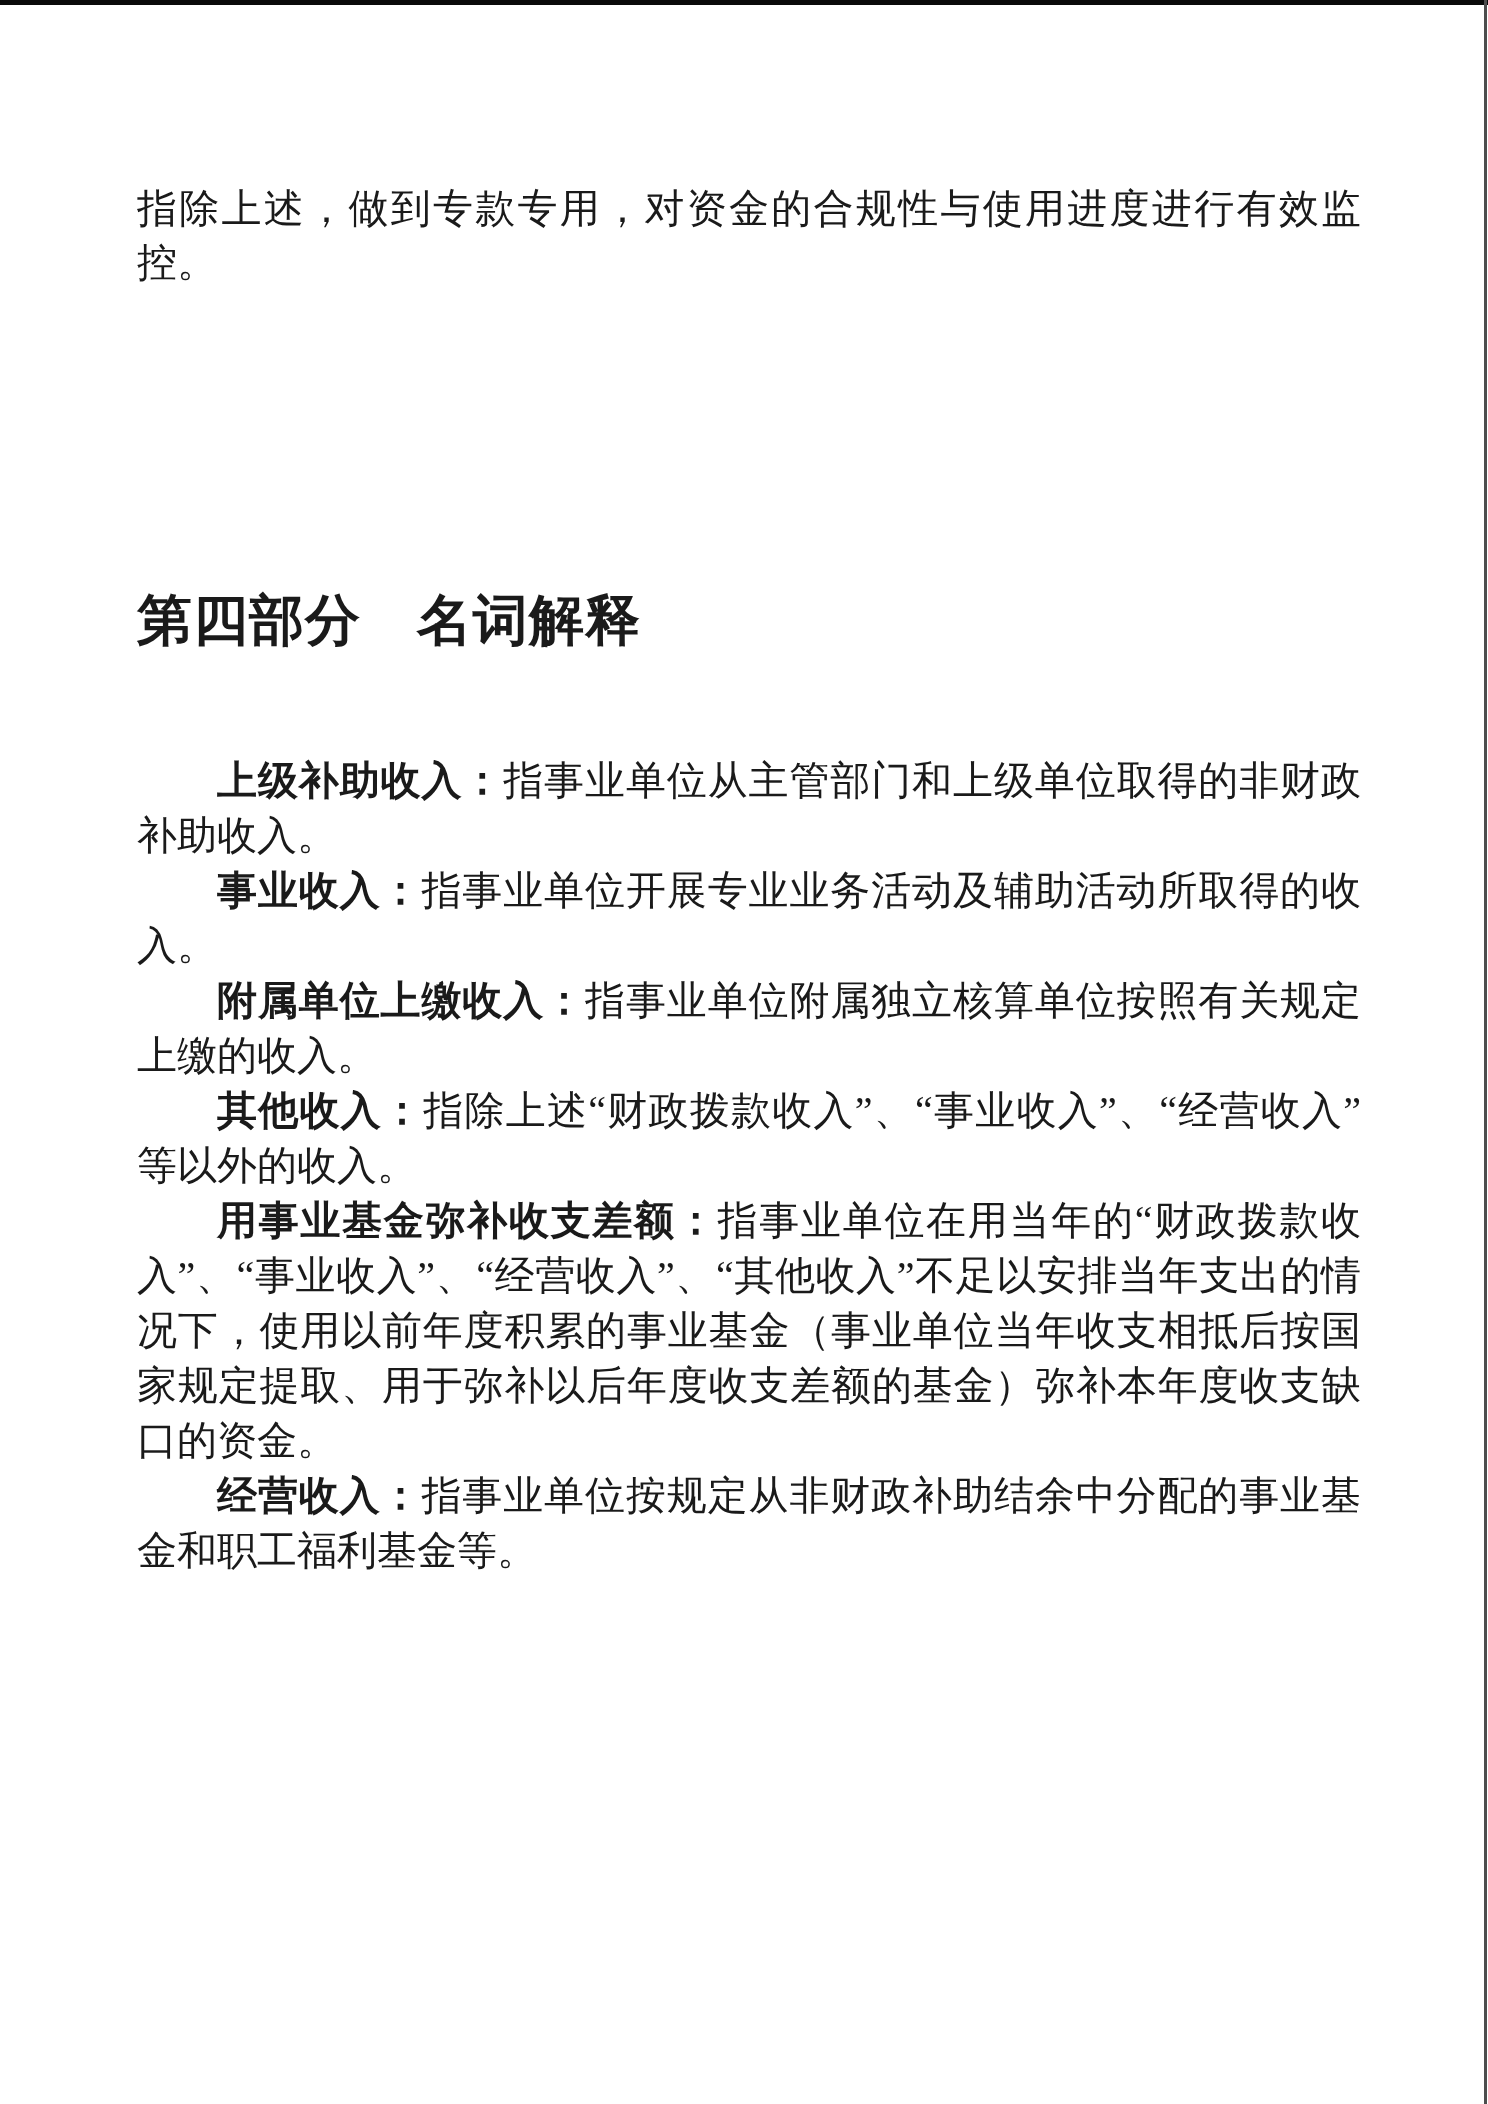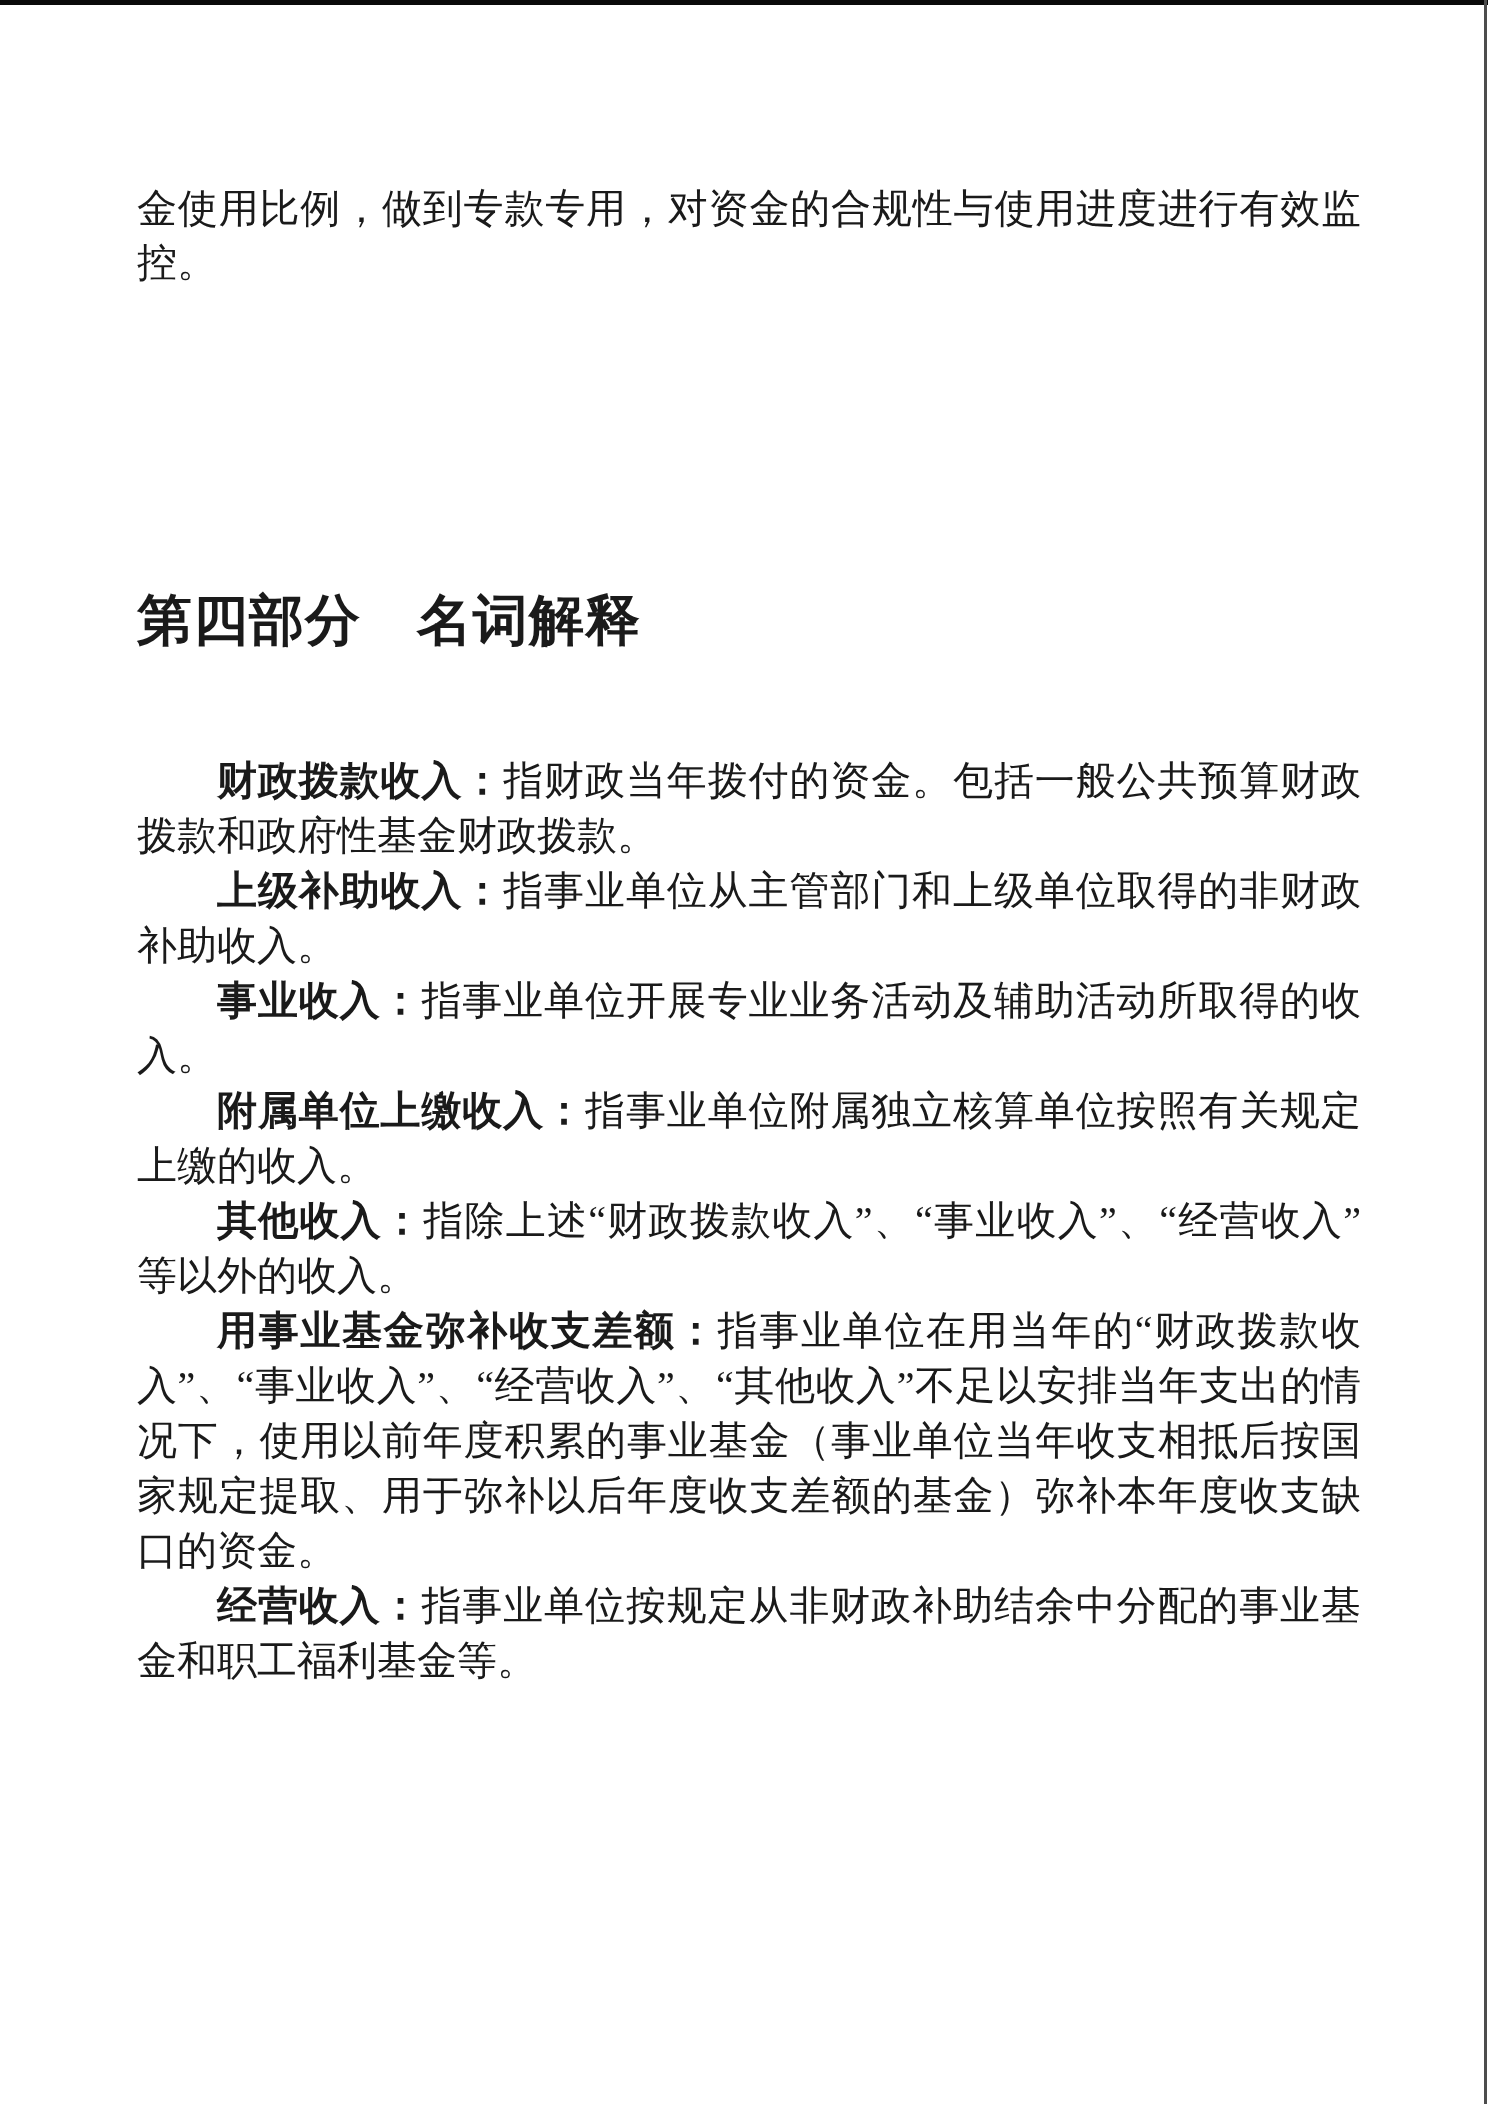--- a/index.html
+++ b/index.html
@@ -71,27 +71,26 @@
 </style>
 </head>
 <body>
 
 <div class="page">
   <div class="scan-top-edge"></div>
   <div class="scan-right-edge"></div>
 
   <div class="content">
 
-    <p class="continuation">金使用比例，做到专款专用，对资金的合规性与使用进度进行有效监控。</p>
+    <p class="continuation">指除上述，做到专款专用，对资金的合规性与使用进度进行有效监控。</p>
 
     <h1 class="doc-title">第四部分　名词解释</h1>
 
     <div class="glossary">
 
-      <p><b class="term">财政拨款收入：</b><span>指财政当年拨付的资金。包括一般公共预算财政拨款和政府性基金财政拨款。</span></p>
 
       <p><b class="term">上级补助收入：</b><span>指事业单位从主管部门和上级单位取得的非财政补助收入。</span></p>
 
       <p><b class="term">事业收入：</b><span>指事业单位开展专业业务活动及辅助活动所取得的收入。</span></p>
 
 
       <p><b class="term">附属单位上缴收入：</b><span>指事业单位附属独立核算单位按照有关规定上缴的收入。</span></p>
 
       <p><b class="term">其他收入：</b><span>指除上述“财政拨款收入”、“事业收入”、“经营收入”等以外的收入。</span></p>
 

